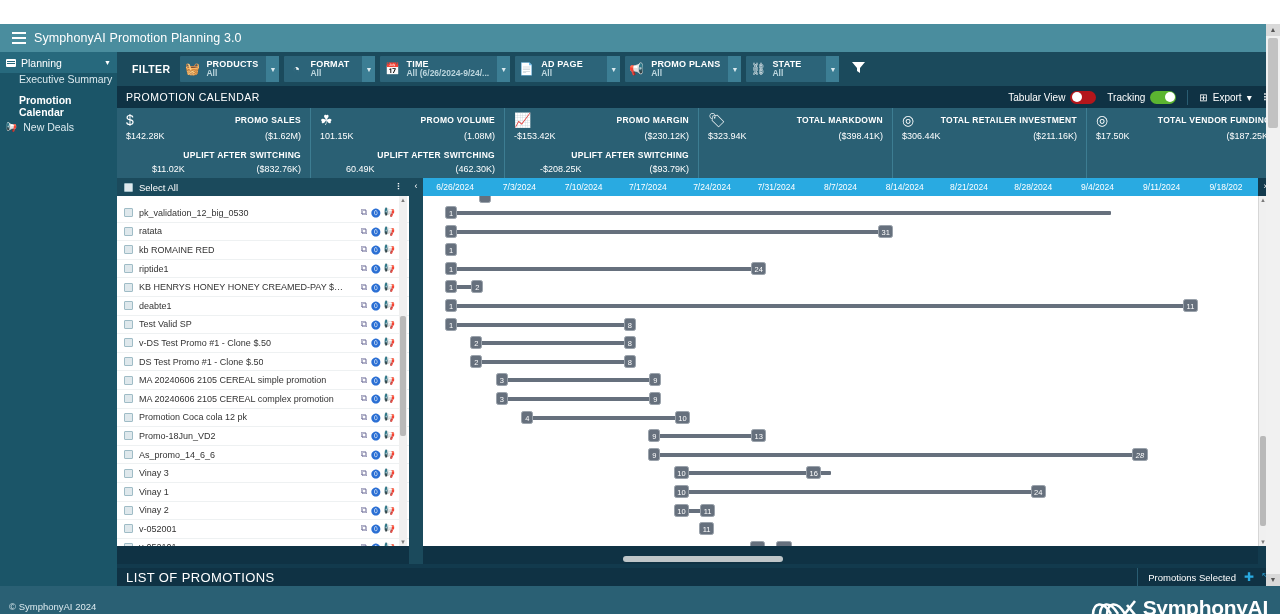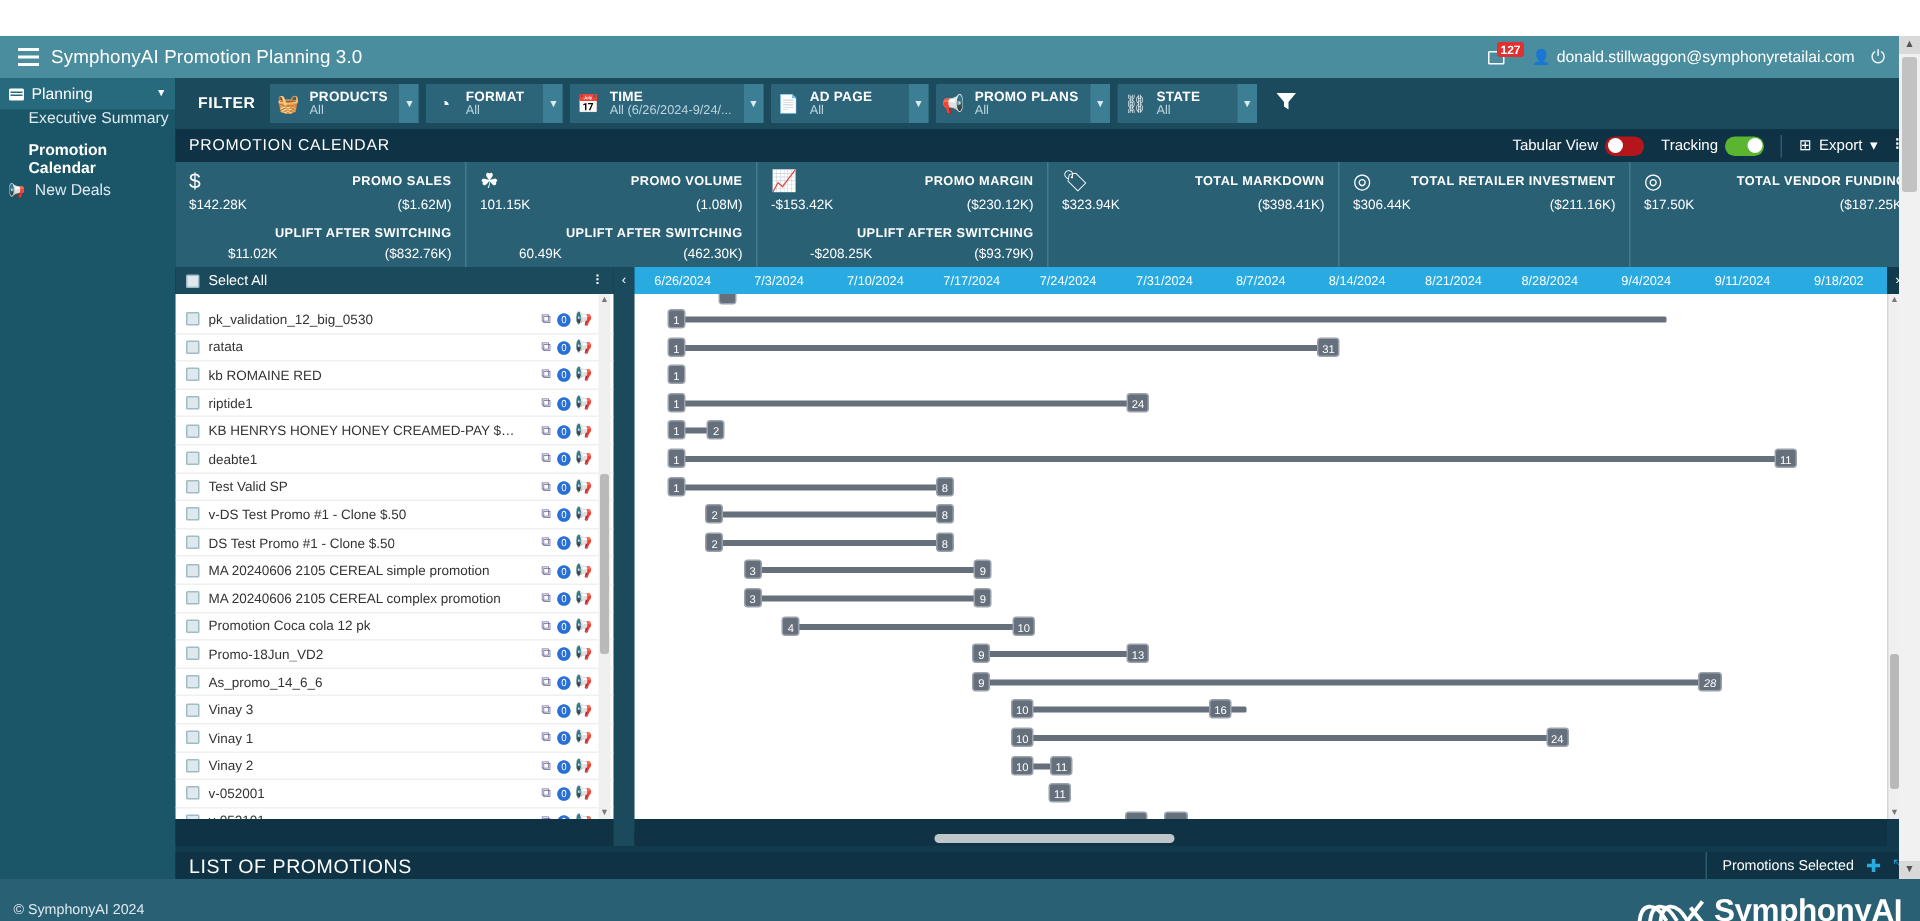--- a/index.html
+++ b/index.html
@@ -50,21 +50,21 @@
 
   .filterbar { height:34px; background:#1b4a5c; display:flex; align-items:center; padding-left:5px; }
   .filter-label { color:#fff; font-size:10.5px; font-weight:bold; letter-spacing:.4px;
     padding:0 10px; }
   .fgroup { display:flex; align-items:center; height:26px; background:#2c6479;
     margin-right:5px; border-radius:1px; }
   .fgroup .fic { width:24px; display:flex; align-items:center; justify-content:center;
     color:#fff; font-size:12px; }
   .fgroup .ftxt { padding:0 8px 0 2px; line-height:1.05; min-width:54px; }
   .fgroup .ftxt .ft-l { font-size:9px; font-weight:bold; color:#fff; letter-spacing:.2px; }
-  .fgroup .ftxt .ft-v { font-size:8.5px; color:#bcd6de; }
+  .fgroup .ftxt .ft-v { font-size:8.5px; color:#bcd6de;font-weight:bold; }
   .fgroup .fdd { width:13px; height:26px; background:#3c7e94; display:flex;
     align-items:center; justify-content:center; color:#dceaef; font-size:7px; cursor:pointer; }
   .funnel { color:#fff; font-size:14px; margin:0 8px; cursor:pointer; }
 
   .titlebar { height:22px; background:#0f3244; display:flex; align-items:center;
     padding-left:9px; }
   .titlebar .ttl { color:#fff; font-size:10.5px; letter-spacing:.5px; }
   .titlebar .tright { margin-left:auto; display:flex; align-items:center; gap:11px;
     padding-right:10px; color:#fff; font-size:10px; }
   .toggle { width:26px; height:13px; border-radius:7px; position:relative; cursor:pointer; }
@@ -168,32 +168,20 @@
 
 <div class="app">
 
   <div class="topbar">
     <div class="hamburger">
       <i></i>
         <i></i>
         <i></i>
     </div>
     <div class="app-title">SymphonyAI Promotion Planning 3.0</div>
-    <div class="topbar-right">
-      <div class="badge-wrap">
-        <div class="badge-icon"></div>
-        <div class="badge-count">127</div>
-      </div>
-      <div class="user">
-        <span class="user-glyph">👤</span>
-        <span>donald.stillwaggon@symphonyretailai.com</span>
-      </div>
-      <span class="ico-btn">⏻</span>
-      <span class="ico-btn">ℹ</span>
-    </div>
   </div>
 
   <div class="sidebar">
     <div class="side-head">
       <span class="sq-icon"></span>
       <span>Planning</span>
       <span class="caret">▼</span>
     </div>
     <div class="side-sub">
       <span>Executive Summary</span>

